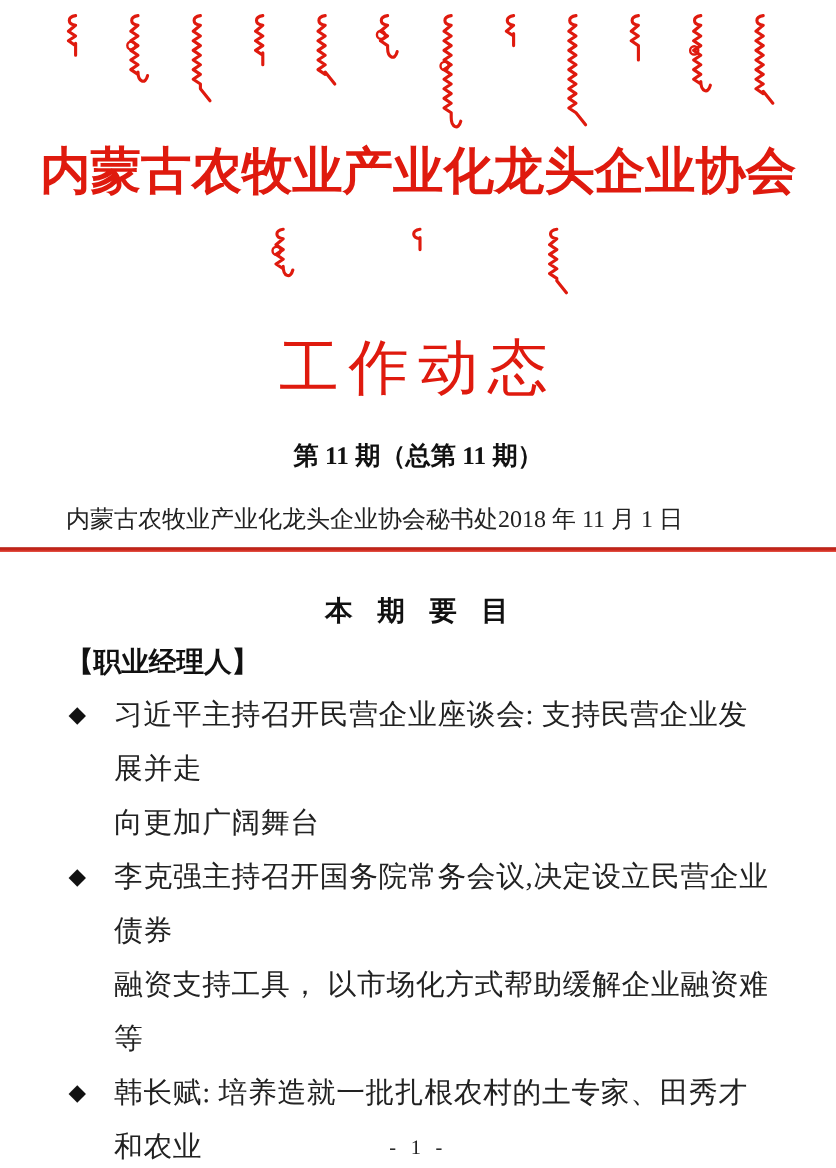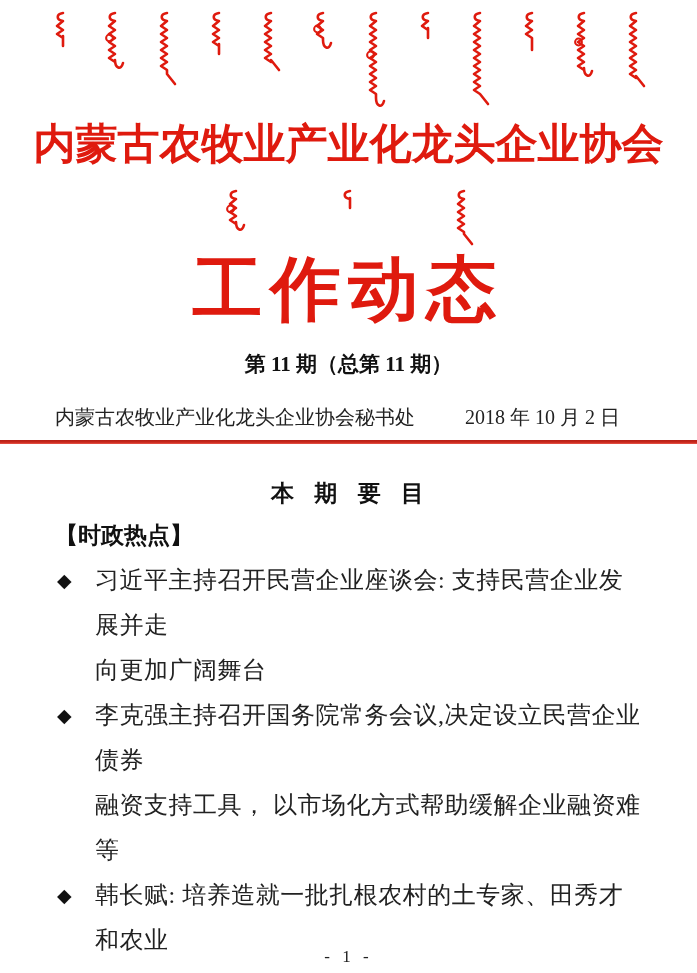--- a/index.html
+++ b/index.html
@@ -34,37 +34,37 @@
   .mongol-word { display: inline-block; line-height: 0; }
   .org-title {
     font-size: 42px;
     font-weight: bold;
     line-height: 64px;
     letter-spacing: 0px;
     margin-top: 0;
     white-space: nowrap;
   }
   .bulletin-title {
-    font-size: 70px;
-    font-weight: bold;
+    font-size: 50px;
+    font-weight: normal;
     line-height: 88px;
     letter-spacing: 8px;
     white-space: nowrap;
+    margin-top: 16px;
   }
   .issue-line {
     font-size: 21px;
     font-weight: bold;
     line-height: 30px;
     margin-top: 15px;
     color: #111;
   }
   
   .pub-row {
     display: flex;
-    justify-content: space-between;
     align-items: baseline;
     margin-top: 24px;
     padding: 0 77px 0 55px;
     font-size: 20px;
     line-height: 28px;
     color: #222;
   }
   .red-rule {
     margin-top: 9px;
     height: 4px;
@@ -185,29 +185,29 @@
           </svg></span>
       </div>
 
     <div class="bulletin-title" style="color: rgb(223, 26, 14);">工作动态</div>
 
     <div class="issue-line">第 11 期（总第 11 期）</div>
   </div>
 
   <div class="pub-row">
     <span>内蒙古农牧业产业化龙头企业协会秘书处</span>
-    <span>2018 年 10 月 2 日</span>
+    <span>2018 年 11 月 1 日</span>
   </div>
 
   <div class="red-rule"></div>
 
   <div class="contents">
     <div class="contents-heading">本 期 要 目</div>
     <div id="sections">
-        <div class="section-title">【时政热点】</div>
+        <div class="section-title">【职业经理人】</div>
         <div class="toc-list">
           <div class="toc-item">
             <span class="diamond">◆</span>
             <div>习近平主持召开民营企业座谈会: 支持民营企业发展并走<br>向更加广阔舞台</div>
           </div>
           <div class="toc-item">
             <span class="diamond">◆</span>
             <div>李克强主持召开国务院常务会议,决定设立民营企业债券<br>融资支持工具， 以市场化方式帮助缓解企业融资难等</div>
           </div>
           <div class="toc-item">

